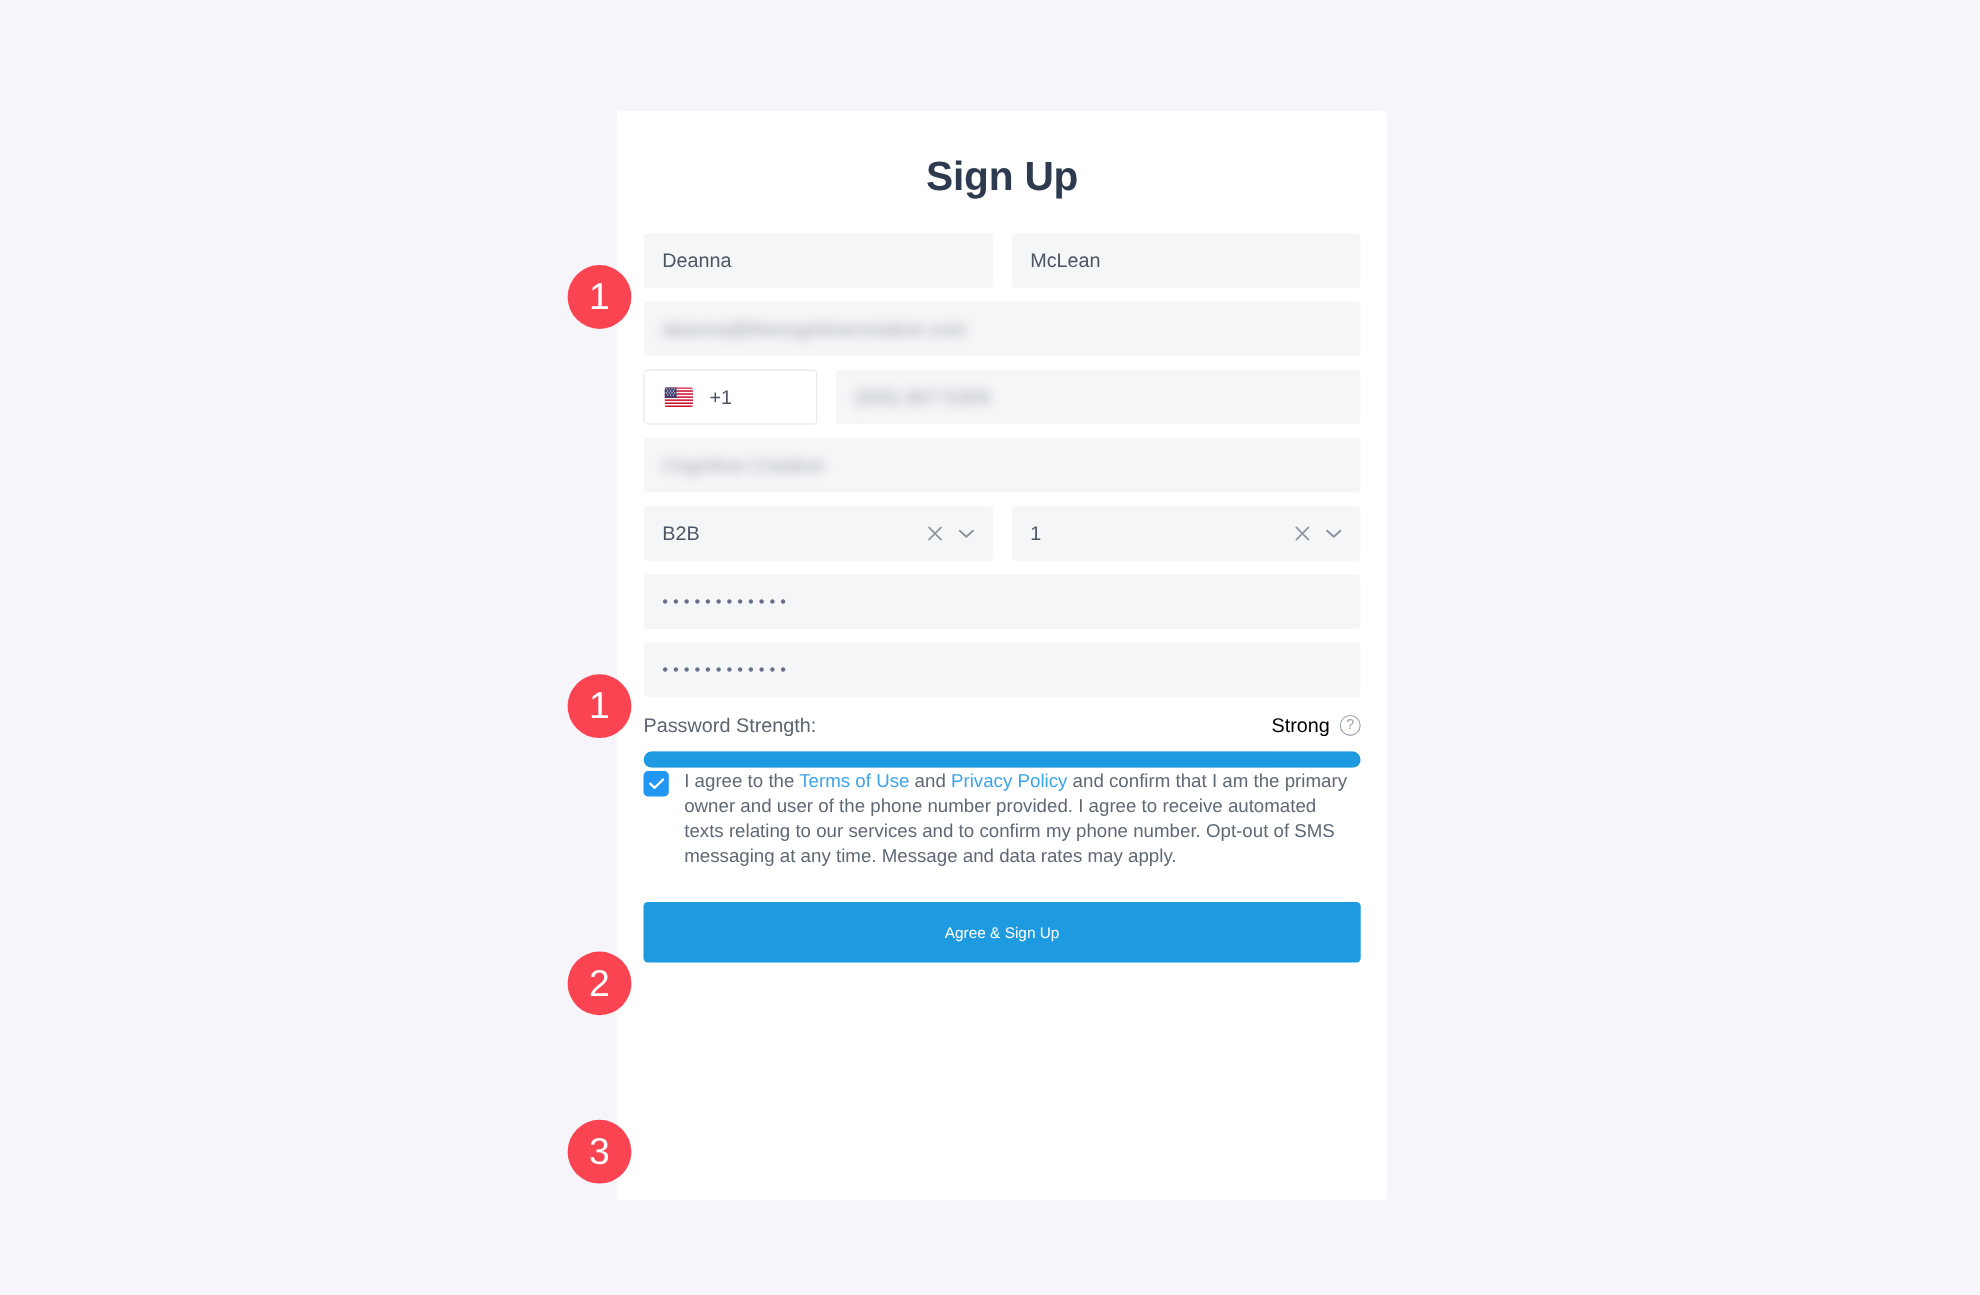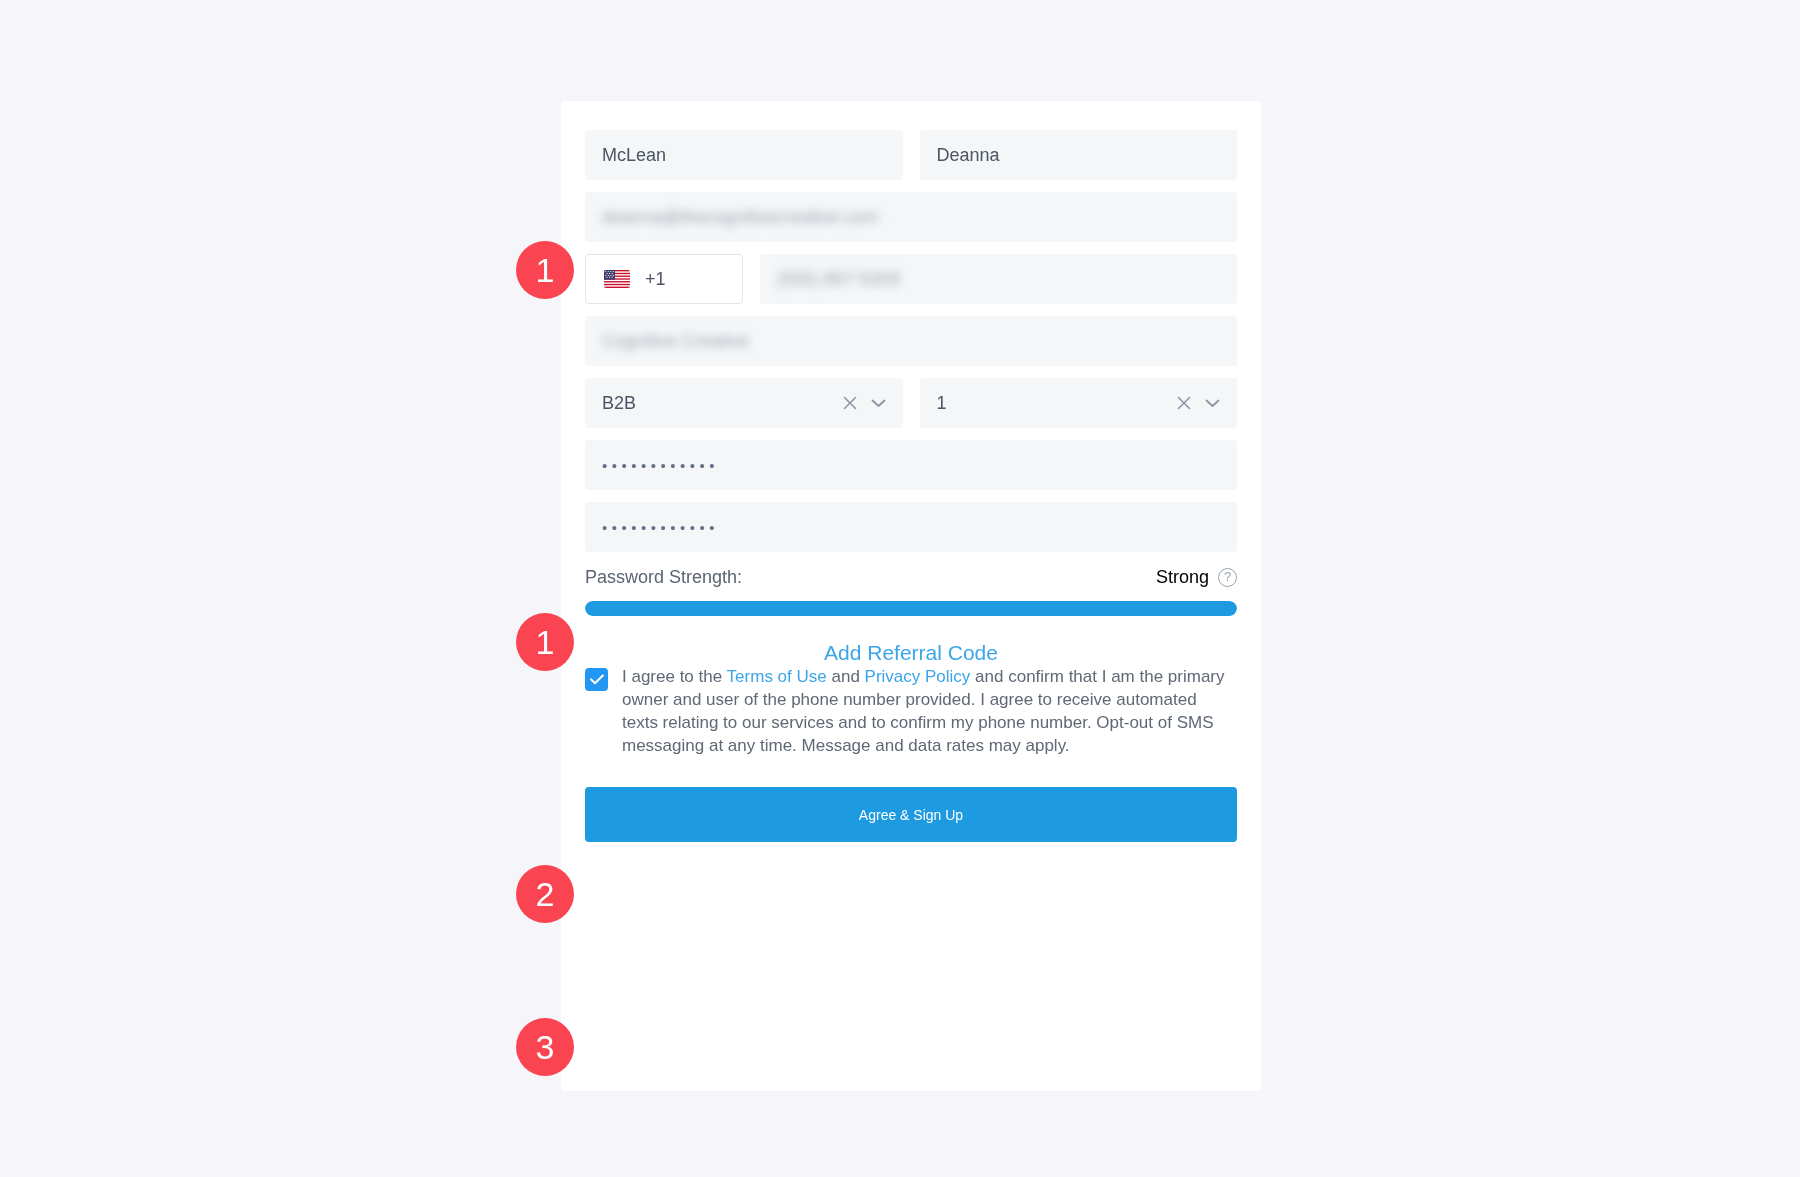--- a/index.html
+++ b/index.html
@@ -258,29 +258,30 @@
   .badge-2  { left: 516px; top: 865px; }
   .badge-3  { left: 516px; top: 1018px; }
 </style>
 </head>
 <body>
 
 <div class="stage">
 
   <div class="card">
 
+    <h1 class="card-title">Sign Up</h1>
 
     <div class="form">
 
       <div class="row">
+        <div class="field">
+          <span class="field-text">Deanna</span>
+        </div>
         <div class="field">
           <span class="field-text">McLean</span>
-        </div>
-        <div class="field">
-          <span class="field-text">Deanna</span>
         </div>
       </div>
 
       <div class="row">
         <div class="field full">
           <span class="field-text blurred">deanna@thecognitivecreative.com</span>
         </div>
       </div>
 
       <div class="row">
@@ -380,21 +381,20 @@
           <span class="strength-right">
             <span class="strength-value">Strong</span>
             <span class="help-icon">?</span>
           </span>
         </div>
         <div class="strength-track">
           <div class="strength-fill" id="strength-fill" style="width: 100%;"></div>
         </div>
       </div>
 
-      <div class="referral">Add Referral Code</div>
 
       <div class="consent">
         <span class="checkbox">
           <svg width="14" height="11" viewBox="0 0 14 11" xmlns="http://www.w3.org/2000/svg">
             <path d="M1.2 5.4 L5 9.2 L12.8 1.6" fill="none" stroke="#ffffff" stroke-width="2.1" stroke-linecap="round" stroke-linejoin="round"></path>
           </svg>
         </span>
         <div class="consent-text">
           <span>I agree to the </span><span class="lnk">Terms of Use</span><span> and </span><span class="lnk">Privacy Policy</span><span> and confirm that I am the primary owner and user of the phone number provided. I agree to receive automated texts relating to our services and to confirm my phone number. Opt-out of SMS messaging at any time. Message and data rates may apply.</span>
         </div>

